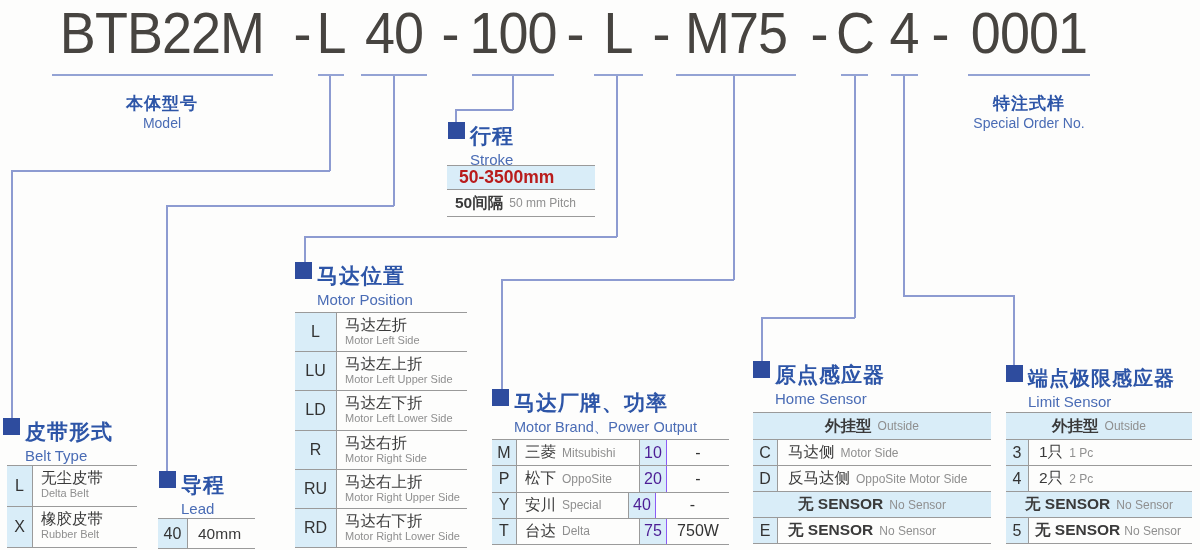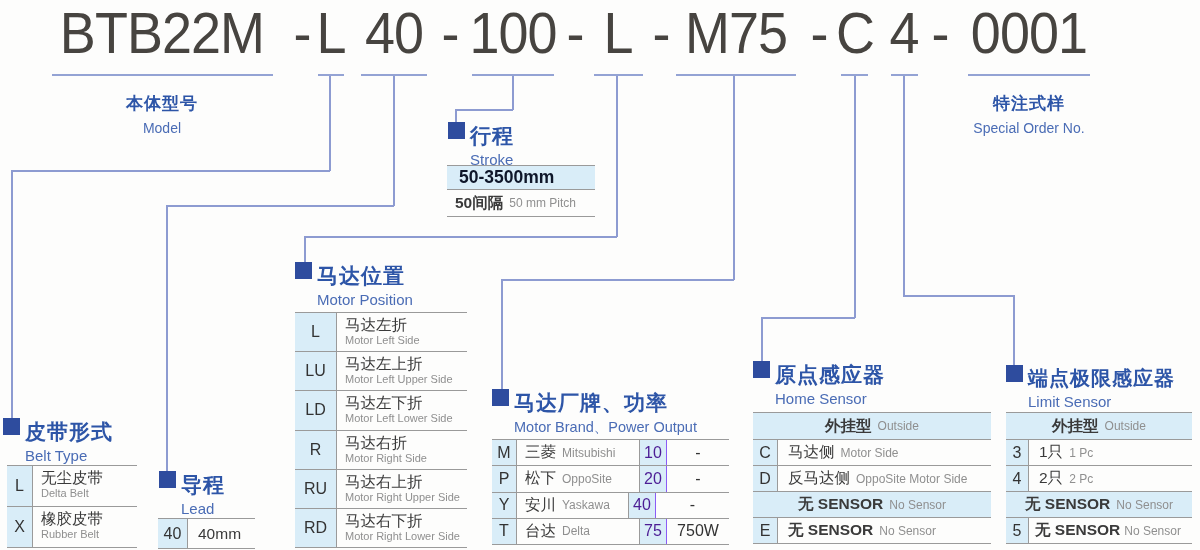--- a/index.html
+++ b/index.html
@@ -15,21 +15,21 @@
     transform:translateX(-50%) scaleX(0.93);transform-origin:center;white-space:nowrap;
   }
   .ul{position:absolute;top:74px;height:2px;background:#94a3d4;}
   
   .conn{display:contents;}
   .lv{position:absolute;width:1.5px;background:#8d9bd1;}
   .lh{position:absolute;height:1.5px;background:#8d9bd1;}
   
   .biglabel{position:absolute;text-align:center;}
   .biglabel .bcn{font-size:17px;font-weight:bold;color:#2d55a7;letter-spacing:1px;}
-  .biglabel .ben{font-size:14px;color:#4a6cb5;margin-top:5px;}
+  .biglabel .ben{font-size:14px;color:#4a6cb5;}
   
   .shead{position:absolute;white-space:nowrap;}
   .shead-top{display:flex;align-items:flex-start;gap:5px;font-family:Liberation Mono, monospace;}
   .sq{width:17px;height:17px;background:#2e4c9e;flex:0 0 auto;}
   .scn{font-size:21px;font-weight:bold;color:#2d55a7;letter-spacing:1px;}
   .sen{font-size:15px;color:#4a6cb5;margin-left:22px;margin-top:1px;}
   
   .tbl{position:absolute;border-top:1px solid #9a9a9a;}
   .trow{display:flex;border-bottom:1px solid #9a9a9a;align-items:stretch;}
   .ccode{background:#d9edf8;border-right:1px solid #9a9a9a;display:flex;align-items:center;justify-content:center;
@@ -41,21 +41,21 @@
   .cnl{font-size:15.5px;color:#3a3a3a;}
   .enl{font-size:12px;color:#8f8f8f;margin-left:6px;}
   .cspan{background:#d9edf8;display:flex;align-items:center;justify-content:center;white-space:nowrap;}
   .bold6{font-weight:600;}
   .cval{background:#d9edf8;border-right:1px solid #8b5cf6;display:flex;align-items:center;justify-content:center;
         font-size:16px;color:#4c1d95;flex:0 0 auto;}
   .cbrand{border-right:1px solid #9a9a9a;display:flex;align-items:center;padding-left:8px;white-space:nowrap;}
   .cpow{flex:1;display:flex;align-items:center;justify-content:center;font-size:16px;color:#333;}
   
   .strow1{height:24px;background:#d9edf8;border-bottom:1px solid #9a9a9a;display:flex;align-items:center;
-          padding-left:12px;font-size:17.5px;font-weight:600;color:#0f172a;}
+          padding-left:12px;font-size:17.5px;font-weight:600;color:#b91c1c;}
   .strow2{height:27px;border-bottom:1px solid #9a9a9a;display:flex;align-items:center;padding-left:8px;white-space:nowrap;}
 </style>
 </head>
 <body>
 
 <div class="canvas">
 
   
   <div>
     <span class="seg" style="left:162px">BTB22M</span>
@@ -268,21 +268,21 @@
         <span class="cnl">松下</span>
         <span class="enl">OppoSite</span>
       </div>
       <div class="cval" style="width:27px">20</div>
       <div class="cpow">-</div>
     </div>
     <div class="trow" style="flex:1">
       <div class="ccode" style="width:25px">Y</div>
       <div class="cbrand" style="width:112px">
         <span class="cnl">安川</span>
-        <span class="enl">Yaskawa</span>
+        <span class="enl">Special</span>
       </div>
       <div class="cval" style="width:27px">40</div>
       <div class="cpow">-</div>
     </div>
     <div class="trow" style="flex:1">
       <div class="ccode" style="width:25px">T</div>
       <div class="cbrand" style="width:123px">
         <span class="cnl">台达</span>
         <span class="enl">Delta</span>
       </div>

